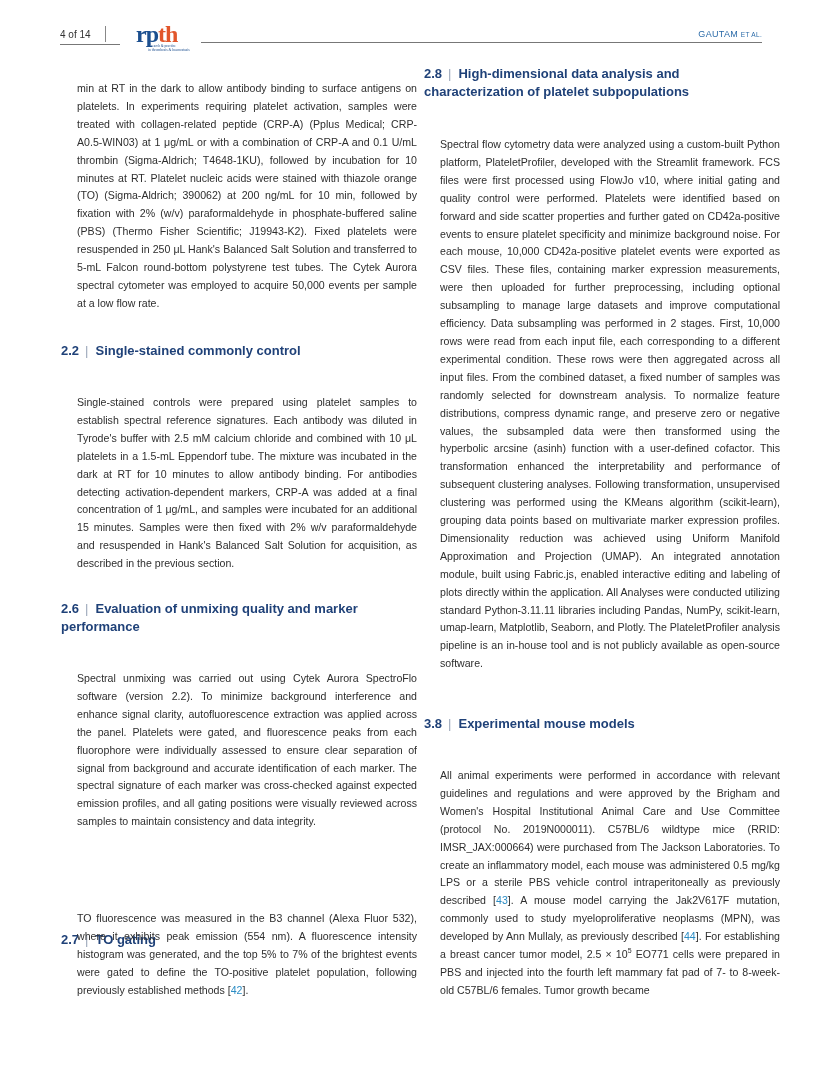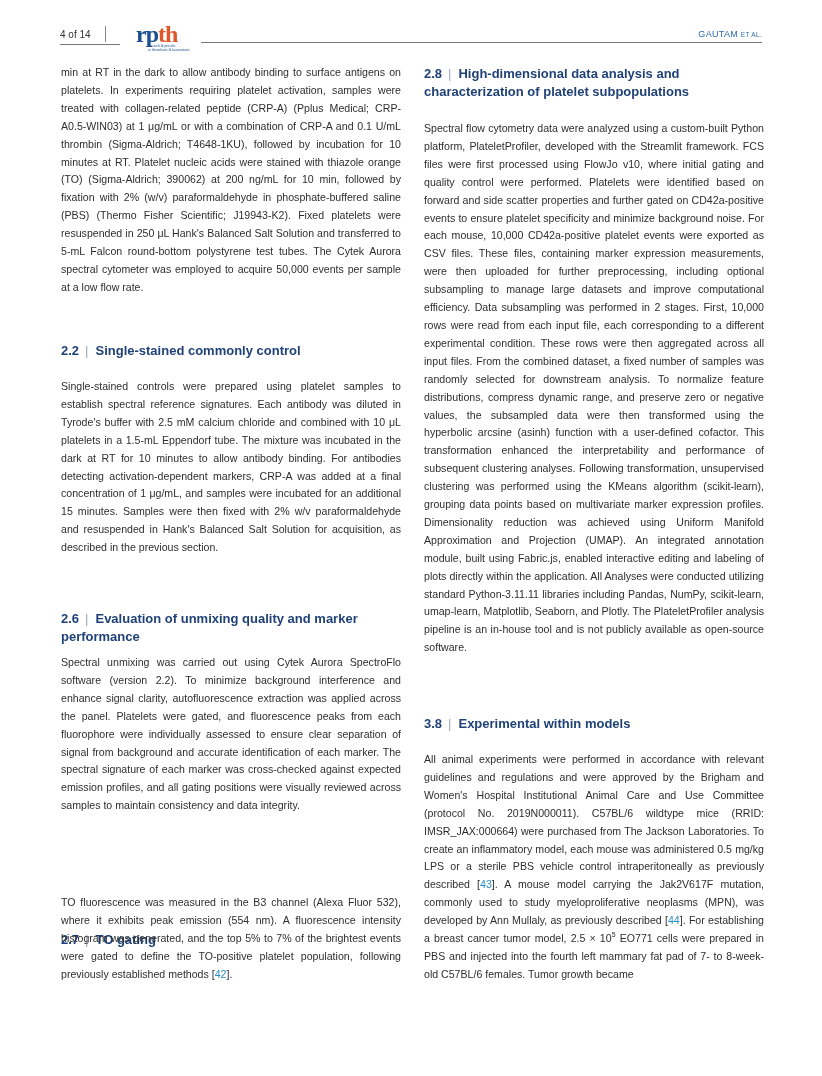--- a/index.html
+++ b/index.html
@@ -17,21 +17,21 @@
   .logo-main .th { color: #e2562b; }
   .logo-sub { position: absolute; left: 12px; top: 22px; font-size: 3.6px; line-height: 4.3px; color: #1c4f8f; white-space: nowrap; }
   .hdr-rule-right { position: absolute; left: 141px; top: 16px; width: 561px; height: 1px; background: #777; }
   .author { position: absolute; right: 0; top: 3px; font-size: 9px; color: #2a6aa8; letter-spacing: 0.3px; }
   .author .small { font-size: 6.5px; }
 
   .col { position: absolute; top: 64px; width: 340px; }
   .col-left { left: 61px; }
   .col-right { left: 424px; }
 
-  p.body { margin: 0; font-size: 10.6px; line-height: 17.9px; text-align: justify; color: #2e2e2e; }
+  p.body { margin: 16px; font-size: 10.6px; line-height: 17.9px; text-align: justify; color: #2e2e2e; }
   h2.sec { margin: 0; font-size: 13px; line-height: 18px; font-weight: bold; color: #1f4178; }
   h2.sec .num { margin-right: 6px; }
   h2.sec .bar { color: #9aa6b8; font-weight: normal; margin-right: 7px; }
   .ref { color: #2a8cc4; }
   .it { }
   sup { font-size: 7px; line-height: 0; }
 </style>
 </head>
 <body>
 
@@ -53,36 +53,36 @@
   </div>
 
   <div class="col col-left">
     <p class="body" style="position:absolute; top:0; width:340px;">min at RT in the dark to allow antibody binding to surface antigens on platelets. In experiments requiring platelet activation, samples were treated with collagen-related peptide (CRP-A) (Pplus Medical; CRP-A0.5-WIN03) at 1 μg/mL or with a combination of CRP-A and 0.1 U/mL thrombin (Sigma-Aldrich; T4648-1KU), followed by incubation for 10 minutes at RT. Platelet nucleic acids were stained with thiazole orange (TO) (Sigma-Aldrich; 390062) at 200 ng/mL for 10 min, followed by fixation with 2% (w/v) paraformaldehyde in phosphate-buffered saline (PBS) (Thermo Fisher Scientific; J19943-K2). Fixed platelets were resuspended in 250 μL Hank's Balanced Salt Solution and transferred to 5-mL Falcon round-bottom polystyrene test tubes. The Cytek Aurora spectral cytometer was employed to acquire 50,000 events per sample at a low flow rate.</p>
 
     <h2 class="sec" style="position:absolute; top:278px; width:340px;">
       <span class="num">2.2</span><span class="bar">|</span><span>Single-stained commonly control</span>
     </h2>
     <p class="body" style="position:absolute; top:314px; width:340px;">Single-stained controls were prepared using platelet samples to establish spectral reference signatures. Each antibody was diluted in Tyrode's buffer with 2.5 mM calcium chloride and combined with 10 μL platelets in a 1.5-mL Eppendorf tube. The mixture was incubated in the dark at RT for 10 minutes to allow antibody binding. For antibodies detecting activation-dependent markers, CRP-A was added at a final concentration of 1 μg/mL, and samples were incubated for an additional 15 minutes. Samples were then fixed with 2% w/v paraformaldehyde and resuspended in Hank's Balanced Salt Solution for acquisition, as described in the previous section.</p>
 
-    <h2 class="sec" style="position:absolute; top:536px; width:340px;margin-top:10px;">
+    <h2 class="sec" style="position:absolute; top:536px; width:340px;">
       <span class="num">2.6</span><span class="bar">|</span><span>Evaluation of unmixing quality and marker performance</span>
     </h2>
     <p class="body" style="position:absolute; top:590px; width:340px;">Spectral unmixing was carried out using Cytek Aurora SpectroFlo software (version 2.2). To minimize background interference and enhance signal clarity, autofluorescence extraction was applied across the panel. Platelets were gated, and fluorescence peaks from each fluorophore were individually assessed to ensure clear separation of signal from background and accurate identification of each marker. The spectral signature of each marker was cross-checked against expected emission profiles, and all gating positions were visually reviewed across samples to maintain consistency and data integrity.</p>
 
     <h2 class="sec" style="position:absolute; top:829px; width:340px;margin-top:38px;">
       <span class="num">2.7</span><span class="bar">|</span><span>TO gating</span>
     </h2>
     <p class="body" style="position:absolute; top:830px; width:340px;"><span>TO fluorescence was measured in the B3 channel (Alexa Fluor 532), where it exhibits peak emission (554 nm). A fluorescence intensity histogram was generated, and the top 5% to 7% of the brightest events were gated to define the TO-positive platelet population, following previously established methods [</span><span class="ref">42</span><span>].</span></p>
   </div>
 
   <div class="col col-right">
     <h2 class="sec" style="position:absolute; top:1px; width:340px;">
       <span class="num">2.8</span><span class="bar">|</span><span>High-dimensional data analysis and characterization of platelet subpopulations</span>
     </h2>
     <p class="body" style="position:absolute; top:56px; width:340px;">Spectral flow cytometry data were analyzed using a custom-built Python platform, PlateletProfiler, developed with the Streamlit framework. FCS files were first processed using FlowJo v10, where initial gating and quality control were performed. Platelets were identified based on forward and side scatter properties and further gated on CD42a-positive events to ensure platelet specificity and minimize background noise. For each mouse, 10,000 CD42a-positive platelet events were exported as CSV files. These files, containing marker expression measurements, were then uploaded for further preprocessing, including optional subsampling to manage large datasets and improve computational efficiency. Data subsampling was performed in 2 stages. First, 10,000 rows were read from each input file, each corresponding to a different experimental condition. These rows were then aggregated across all input files. From the combined dataset, a fixed number of samples was randomly selected for downstream analysis. To normalize feature distributions, compress dynamic range, and preserve zero or negative values, the subsampled data were then transformed using the hyperbolic arcsine (asinh) function with a user-defined cofactor. This transformation enhanced the interpretability and performance of subsequent clustering analyses. Following transformation, unsupervised clustering was performed using the KMeans algorithm (scikit-learn), grouping data points based on multivariate marker expression profiles. Dimensionality reduction was achieved using Uniform Manifold Approximation and Projection (UMAP). An integrated annotation module, built using Fabric.js, enabled interactive editing and labeling of plots directly within the application. All Analyses were conducted utilizing standard Python-3.11.11 libraries including Pandas, NumPy, scikit-learn, umap-learn, Matplotlib, Seaborn, and Plotly. The PlateletProfiler analysis pipeline is an in-house tool and is not publicly available as open-source software.</p>
 
     <h2 class="sec" style="position:absolute; top:651px; width:340px;">
-      <span class="num">3.8</span><span class="bar">|</span><span>Experimental within models</span>
+      <span class="num">3.8</span><span class="bar">|</span><span>Experimental mouse models</span>
     </h2>
     <p class="body" style="position:absolute; top:687px; width:340px;"><span>All animal experiments were performed in accordance with relevant guidelines and regulations and were approved by the Brigham and Women's Hospital Institutional Animal Care and Use Committee (protocol No. 2019N000011). C57BL/6 wildtype mice (RRID: IMSR_JAX:000664) were purchased from The Jackson Laboratories. To create an inflammatory model, each mouse was administered 0.5 mg/kg LPS or a sterile PBS vehicle control intraperitoneally as previously described [</span><span class="ref">43</span><span>]. A mouse model carrying the </span><span class="it">Jak2V617F</span><span> mutation, commonly used to study myeloproliferative neoplasms (MPN), was developed by Ann Mullaly, as previously described [</span><span class="ref">44</span><span>]. For establishing a breast cancer tumor model, 2.5 × 10</span><sup>5</sup><span> EO771 cells were prepared in PBS and injected into the fourth left mammary fat pad of 7- to 8-week-old C57BL/6 females. Tumor growth became</span></p>
   </div>
 
 </div>
 
 </body></html>

